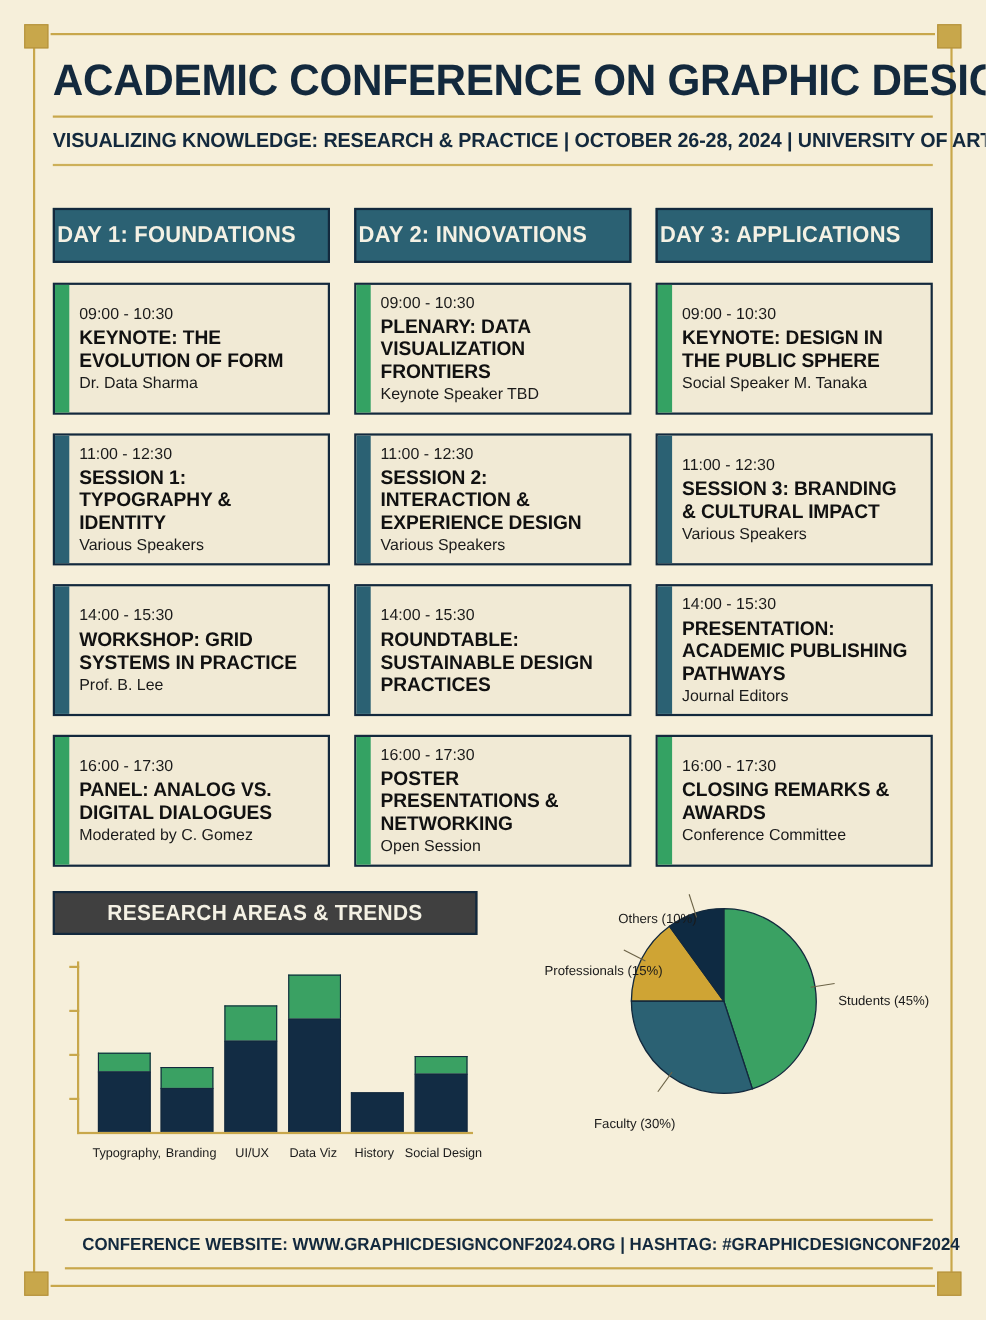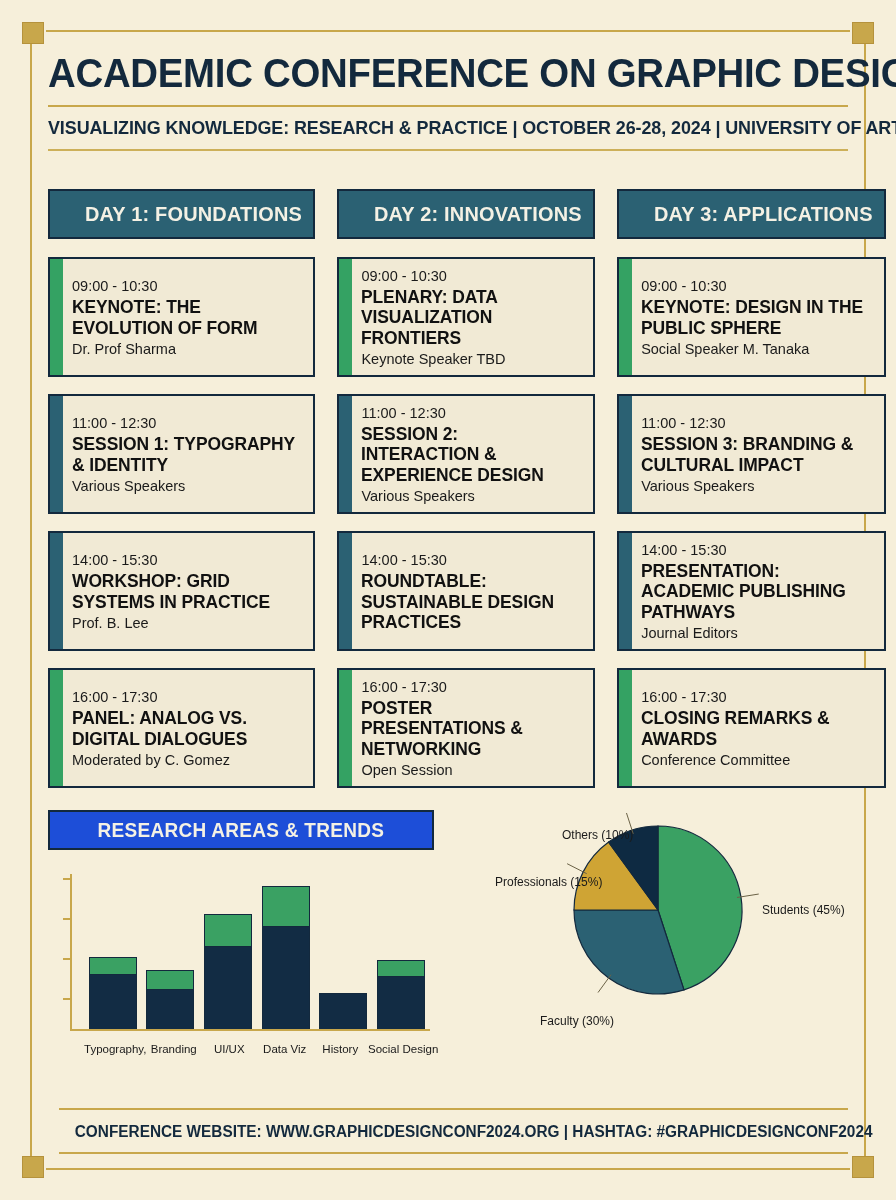--- a/index.html
+++ b/index.html
@@ -75,21 +75,21 @@
   }
 
   .day-col { display: flex; flex-direction: column; }
 
   .day-header {
     background: #2b6173;
     border: 2px solid #13293d;
     height: 50px;
     display: flex;
     align-items: center;
-    padding-left: 35px;
+    padding-left: 2px;
     margin-bottom: 18px;
   }
   .day-header-label {
     font-family: "Liberation Sans Narrow", "Liberation Sans", sans-serif;
     font-size: 21px;
     font-weight: bold;
     color: #f4f1e4;
     letter-spacing: 0.2px;
     transform: scaleX(0.95);
     transform-origin: left center;
@@ -142,21 +142,21 @@
 
   
   .charts {
     display: grid;
     grid-template-columns: 1fr 1fr;
     column-gap: 28px;
     margin-top: 22px;
   }
 
   .panel-header {
-    background: #1d4ed8;
+    background: #404040;
     border: 2px solid #13293d;
     height: 40px;
     display: flex;
     align-items: center;
     justify-content: center;
   }
   .panel-header-label {
     font-family: "Liberation Sans Narrow", "Liberation Sans", sans-serif;
     font-size: 20px;
     font-weight: bold;
@@ -268,21 +268,21 @@
 
   <div class="schedule" id="schedule">
       <div class="day-col">
         <div class="day-header">
           <span class="day-header-label">DAY 1: FOUNDATIONS</span>
         </div>
         <div class="session">
           <div class="accent accent-green"></div>
           <div class="s-time">09:00 - 10:30</div>
           <div class="s-title">KEYNOTE: THE EVOLUTION OF FORM</div>
-          <div class="s-speaker">Dr. Prof Sharma</div>
+          <div class="s-speaker">Dr. Data Sharma</div>
         </div>
         <div class="session">
           <div class="accent accent-teal"></div>
           <div class="s-time">11:00 - 12:30</div>
           <div class="s-title">SESSION 1: TYPOGRAPHY &amp; IDENTITY</div>
           <div class="s-speaker">Various Speakers</div>
         </div>
         <div class="session">
           <div class="accent accent-teal"></div>
           <div class="s-time">14:00 - 15:30</div>

